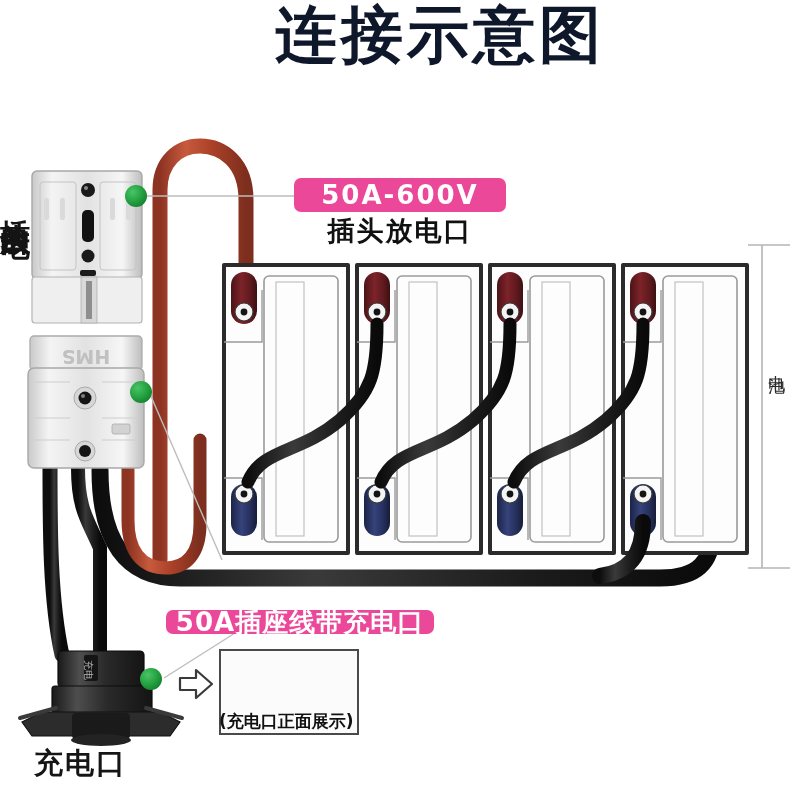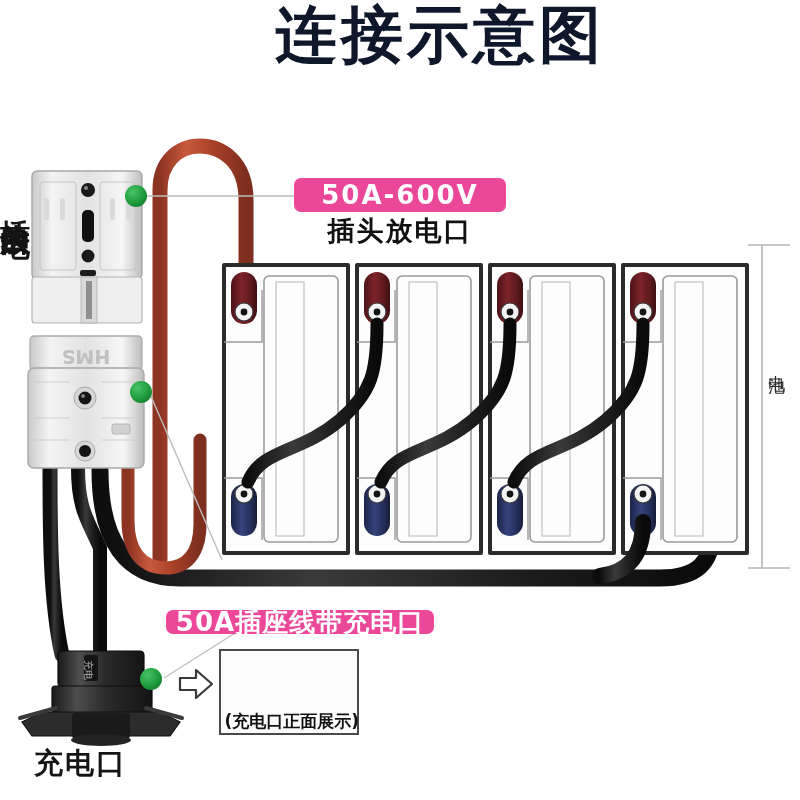--- a/index.html
+++ b/index.html
@@ -96,21 +96,21 @@
     left:219px;top:649px;
     width:140px;height:86px;
     border:2px solid #4a4a4a;
     background:#fbfbfb;
     box-sizing:border-box;
   }
   #inset-caption{
     position:absolute;
     left:219px;top:710px;width:140px;
     font-size:17px;font-weight:bold;color:#111;
-    text-align:right;white-space:nowrap;
+    text-align:left;white-space:nowrap;
     letter-spacing:0px;
   }
 </style>
 </head>
 <body>
 
 <div id="stage">
 
   <svg id="art" viewBox="0 0 800 800" xmlns="http://www.w3.org/2000/svg">
     <defs>

